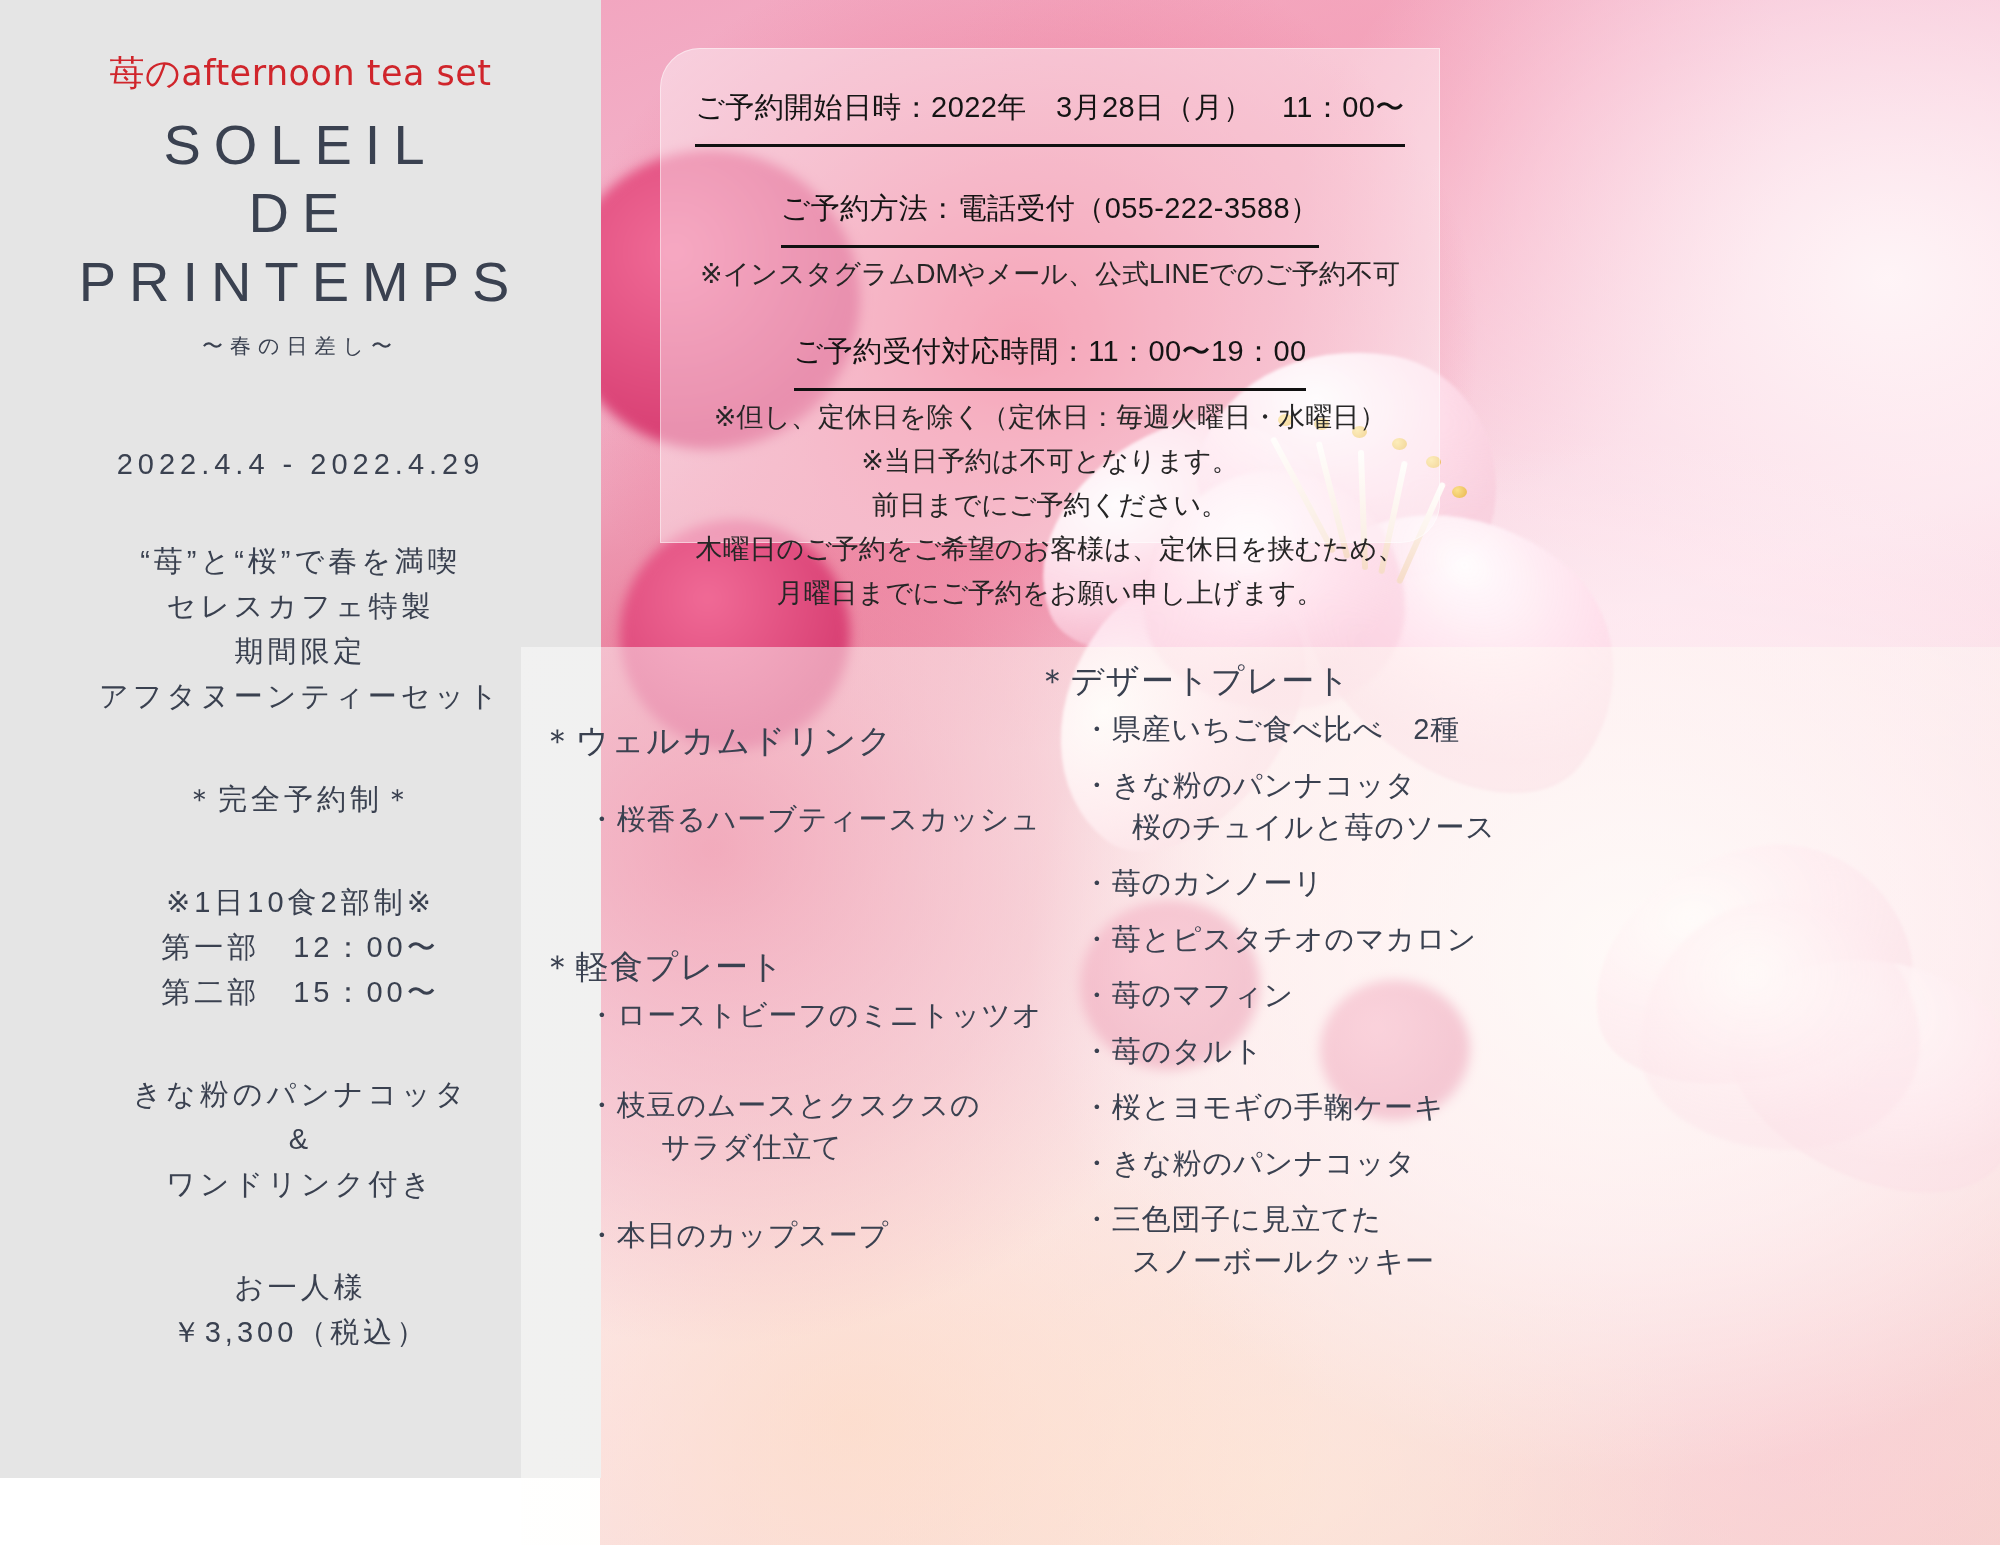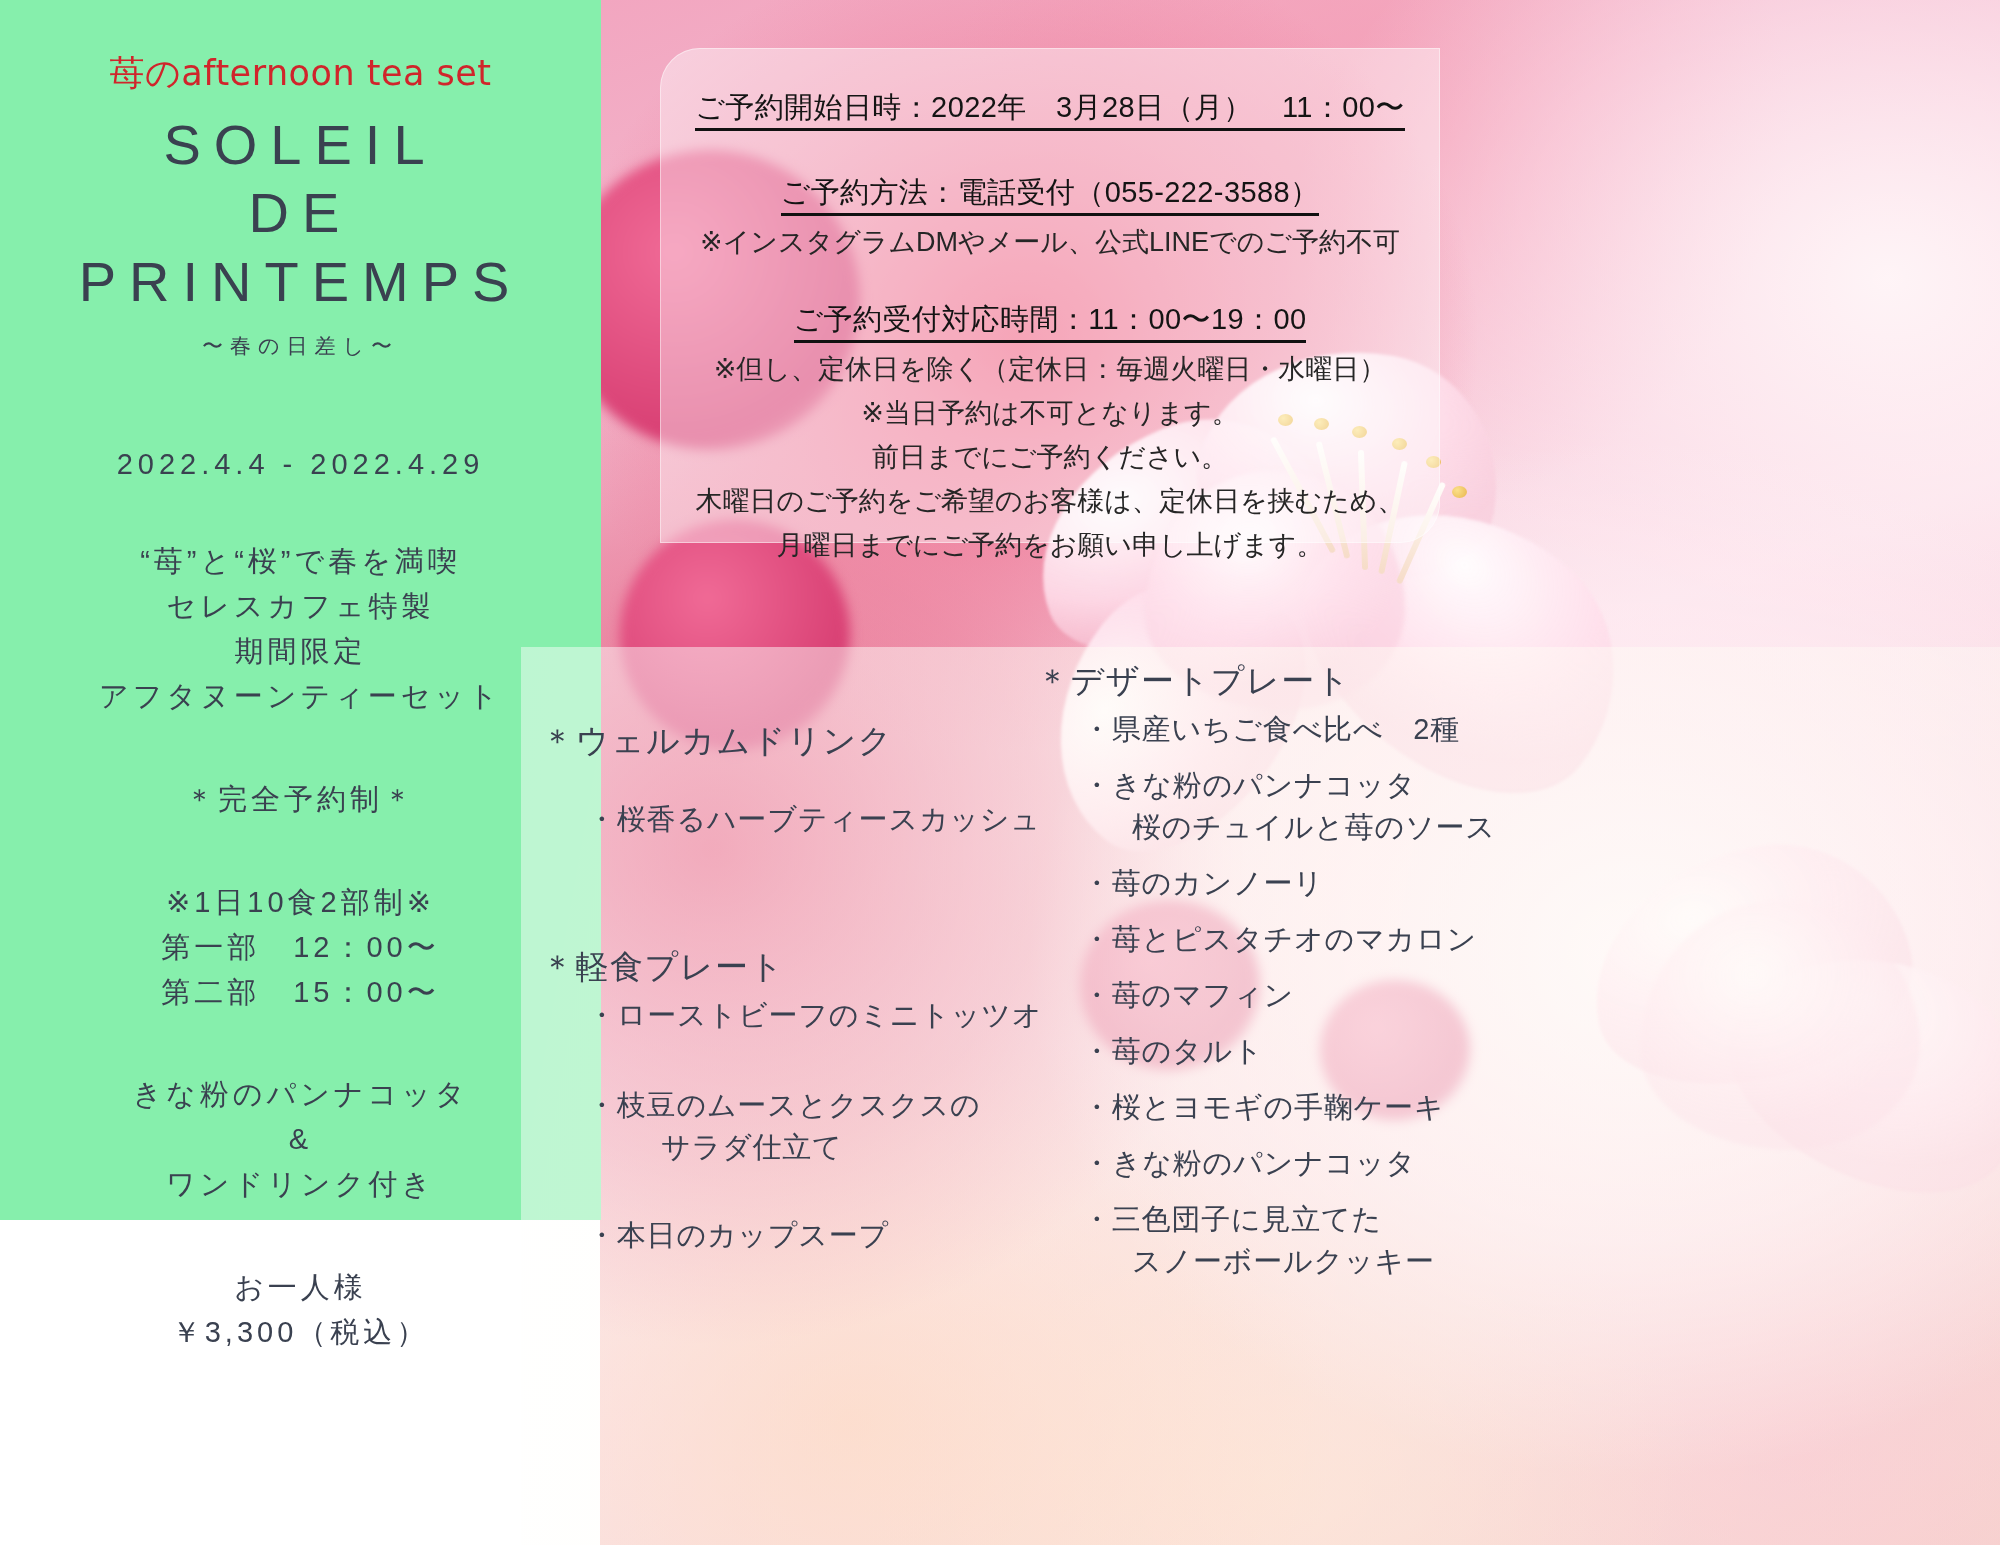--- a/index.html
+++ b/index.html
@@ -31,39 +31,39 @@
   .petal{position:absolute;border-radius:58% 42% 50% 50%/62% 60% 40% 38%;
      background:radial-gradient(70% 70% at 35% 25%, rgba(255,253,254,.97), rgba(255,224,236,.85) 62%, rgba(247,196,214,.5));
      filter:blur(1.4px);}
   .stamen{position:absolute;width:6px;border-radius:3px;background:linear-gradient(#fffdfa,#f6dcc8);filter:blur(.6px);}
   .anther{position:absolute;width:15px;height:12px;border-radius:50%;
      background:radial-gradient(circle at 35% 35%,#fbe08a,#e8b64e);filter:blur(.7px);}
   .bud{position:absolute;border-radius:50%;filter:blur(6px);
      background:radial-gradient(circle at 38% 34%, #f06a96, #d83f73 70%, rgba(216,63,115,0));}
 
   
-  .leftcol{position:absolute;left:0;top:0;width:601px;height:1220px;background:#86efac;
+  .leftcol{position:absolute;left:0;top:0;width:601px;height:1478px;background:#e5e5e5;
            box-sizing:border-box;padding:0;}
   .lead{color:#d0252b;font-size:35px;letter-spacing:.5px;text-align:center;margin-top:50px;
         font-family:"DejaVu Sans","Liberation Sans",sans-serif;}
   .brand{color:#3a4150;text-align:center;font-size:56px;letter-spacing:13px;line-height:1.22;
          font-weight:300;margin-top:14px;font-family:"Liberation Sans",sans-serif;}
   .sub{color:#3a4150;text-align:center;font-size:21px;letter-spacing:7px;margin-top:16px;}
   .dates{color:#3a4150;text-align:center;font-size:29px;letter-spacing:5px;margin-top:88px;}
   .blk{color:#3a4150;text-align:center;font-size:29px;letter-spacing:4px;line-height:1.55;}
   .gap-l{margin-top:58px;}
 
   
   .resv{position:absolute;left:660px;top:48px;width:780px;height:495px;
         background:rgba(255,255,255,.42);
         box-shadow:0 0 0 1px rgba(255,255,255,.45) inset;
         border-radius:40px 0 40px 0;
         box-sizing:border-box;padding:40px 26px 0 26px;text-align:center;color:#141414;}
   .resv .r1{font-size:29px;letter-spacing:.4px;}
-  .resv .u{border-bottom:3px solid #111;padding-bottom:0;display:inline-block;}
+  .resv .u{border-bottom:3px solid #111;padding-bottom:16px;display:inline-block;}
   .resv .r2{font-size:27px;margin-top:8px;color:#262626;}
   .resv .sp1{height:42px;}
   .resv .sp2{height:40px;}
 
   
   .menu{position:absolute;left:521px;top:647px;width:1479px;height:898px;
         background:linear-gradient(100deg, rgba(255,255,255,.46) 0%, rgba(255,252,244,.52) 45%, rgba(255,250,246,.42) 100%);
         box-sizing:border-box;}
   .mcolA{position:absolute;left:20px;top:24px;width:520px;color:#3a4150;}
   .mcolB{position:absolute;left:515px;top:0px;width:560px;color:#3a4150;}

